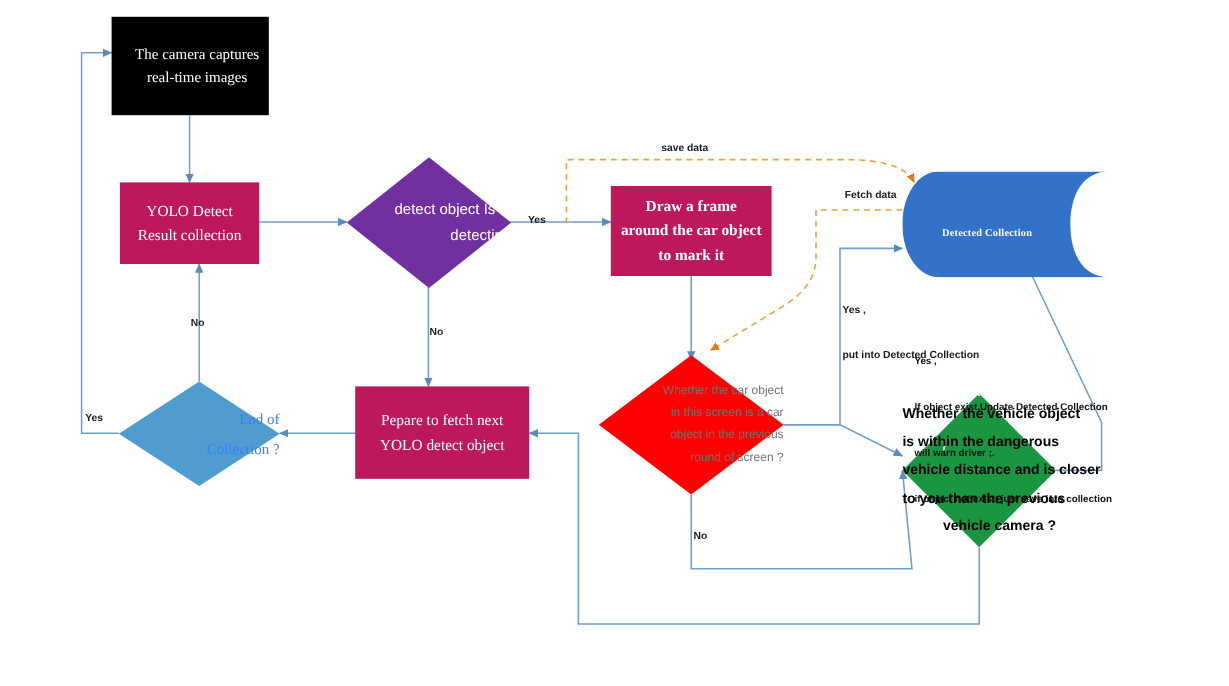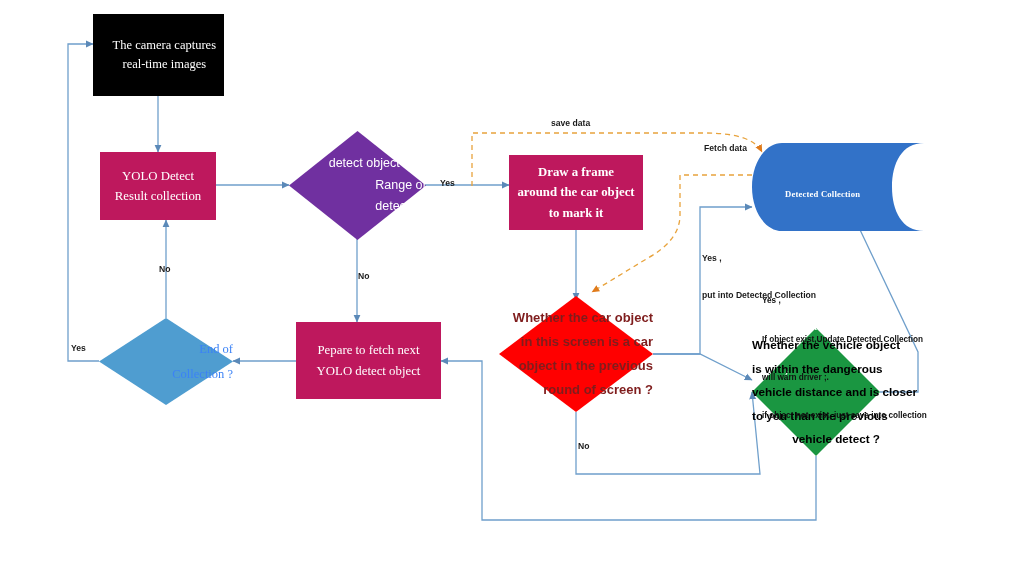--- a/index.html
+++ b/index.html
@@ -74,23 +74,23 @@
     font-size: 12.5px;
     line-height: 1.75;
   }
   .d-blue .diamond-label {
     color: #3b82f6;
     font-family: "Liberation Serif", serif;
     font-size: 12.5px;
     line-height: 2.0;
   }
   .d-red .diamond-label {
-    color: #7f1d1d;
-    font-weight: bold;
-    font-size: 13px;
+    color: #737373;
+    font-weight: normal;
+    font-size: 10px;
     line-height: 1.85;
     white-space: nowrap;
   }
   .d-green .diamond-label {
     color: #000000;
     font-weight: bold;
     font-size: 11.7px;
     line-height: 2.0;
     white-space: nowrap;
   }
@@ -195,21 +195,20 @@
       <div>Result collection</div>
     </div>
   </div>
 
   <div class="diamond-wrap d-purple" style="left:289px; top:131px; width:137px; height:109px;">
     <svg class="diamond-shape" viewBox="0 0 137 109" preserveAspectRatio="none">
       <polygon points="68.5,0 137,54.5 68.5,109 0,54.5" fill="#7030a0"></polygon>
     </svg>
     <div class="diamond-label">
       <div>detect object Is in</div>
-      <div>Range of</div>
       <div>detecting</div>
     </div>
   </div>
 
   <div class="node box-blue" style="left:509px; top:155px; width:134px; height:75px;font-weight:bold;">
     <div>
       <div>Draw a frame</div>
       <div>around the car object</div>
       <div>to mark it</div>
     </div>
@@ -259,27 +258,27 @@
 
   <div class="diamond-wrap d-green" style="left:752px; top:328px; width:128px; height:128px;">
     <svg class="diamond-shape" viewBox="0 0 128 128" preserveAspectRatio="none">
       <polygon points="64,0 128,64 64,128 0,64" fill="#1a9641"></polygon>
     </svg>
     <div class="diamond-label">
       <div>Whether the vehicle object</div>
       <div>is within the dangerous</div>
       <div>vehicle distance and is closer</div>
       <div>to you than the previous</div>
-      <div>vehicle detect ?</div>
+      <div>vehicle camera ?</div>
     </div>
   </div>
 
   <div class="elabel" style="left:551px; top:117px;">save data</div>
 
-  <div class="elabel" style="left:668px; top:142px;padding-left:36px;">Fetch data</div>
+  <div class="elabel" style="left:668px; top:156px;padding-left:36px;">Fetch data</div>
 
   <div class="elabel" style="left:440px; top:177px;">Yes</div>
 
   <div class="elabel" style="left:358px; top:270px;">No</div>
 
   <div class="elabel" style="left:159px; top:263px;">No</div>
 
   <div class="elabel" style="left:71px; top:342px;">Yes</div>
 
   <div class="elabel" style="left:578px; top:440px;">No</div>

